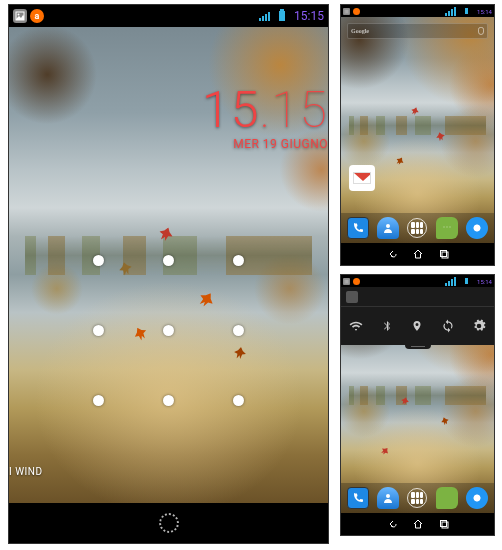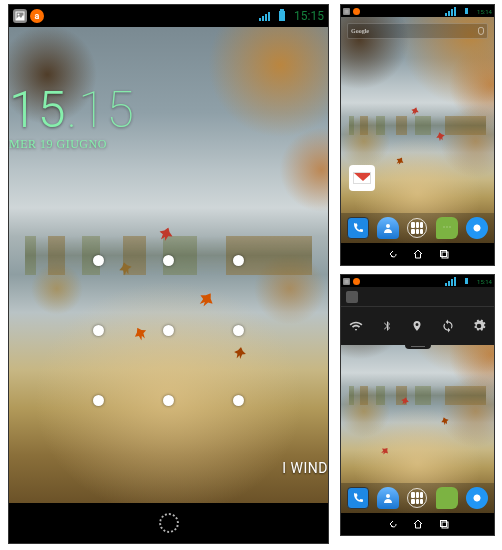--- a/index.html
+++ b/index.html
@@ -26,21 +26,21 @@
   background: #000;
   display: flex;
   align-items: center;
   justify-content: space-between;
   padding: 0 4px;
   font-size: 12px;
   color: #aaa;
 }
 .status-bar.small { height: 12px; font-size: 6px; padding: 0 2px; }
 .status-left { display: flex; gap: 3px; align-items: center; }
-.status-right { display: flex; gap: 9px; align-items: center; color: #15803d; }
+.status-right { display: flex; gap: 9px; align-items: center; color: #8b5cf6; }
 .status-right .bars { display: inline-flex; align-items: flex-end; gap: 1px; }
 .status-right .bars span { width: 2px; background: #33b5e5; }
 .status-right .bars span:nth-child(1){height:3px}
 .status-right .bars span:nth-child(2){height:5px}
 .status-right .bars span:nth-child(3){height:7px}
 .status-right .bars span:nth-child(4){height:9px}
 .batt { width:6px; height:10px; background:#33b5e5; position:relative; }
 .batt::after{content:"";position:absolute;top:-2px;left:1px;width:4px;height:2px;background:#33b5e5;}
 .small .batt { width:3px; height:5px; }
 .small .batt::after{top:-1px;left:0;width:3px;height:1px;}
@@ -85,42 +85,42 @@
                 rgba(110,120,60,.4) 20% 26%, transparent 26% 34%,
                 rgba(140,110,50,.5) 34% 42%, transparent 42% 48%,
                 rgba(110,120,60,.4) 48% 60%, transparent 60% 70%,
                 rgba(140,110,50,.5) 70% 100%);
 }
 .leaf { position:absolute; transform: rotate(var(--r,0deg)); }
 .leaf svg { width:100%; height:100%; display:block; }
 
 .clock-block {
   position:absolute; top:58px; left:0; right:0;
-  text-align:left; color:#86efac;
+  text-align:right; color:#ef4444;
   text-shadow:0 1px 3px rgba(0,0,0,.5);
 }
 .clock-time { font-size:50px; font-weight:300; letter-spacing:1px; line-height:1; }
 .clock-time .min { font-weight:100; opacity:.95; }
-.clock-date { font-size:12px; font-weight:400; margin-top:2px; letter-spacing:.5px;font-family:Liberation Serif, serif; }
+.clock-date { font-size:12px; font-weight:400; margin-top:2px; letter-spacing:.5px; }
 
 .pattern {
   position:absolute; top:198px; left:50%; transform:translateX(-50%);
   width:210px; height:210px;
   display:grid; grid-template-columns:repeat(3,1fr); grid-template-rows:repeat(3,1fr);
 }
 .pattern .dot {
   display:flex; align-items:center; justify-content:center;
 }
 .pattern .dot span {
   width:11px; height:11px; border-radius:50%; background:#fff;
   box-shadow:0 0 3px rgba(0,0,0,.5);
 }
 .carrier-block {
   position:absolute; bottom:24px; left:0; right:0;
-  text-align:right; color:#fff; font-size:14px; letter-spacing:.5px;
+  text-align:left; color:#fff; font-size:10px; letter-spacing:.5px;
   text-shadow:0 1px 2px rgba(0,0,0,.6);
   line-height:1.5;
 }
 
 .nav-bar {
   height:40px; background:#000;
   display:flex; align-items:center; justify-content:center;
 }
 .nav-bar.small { height:22px; }
 .nav-bar .nav-btn {

